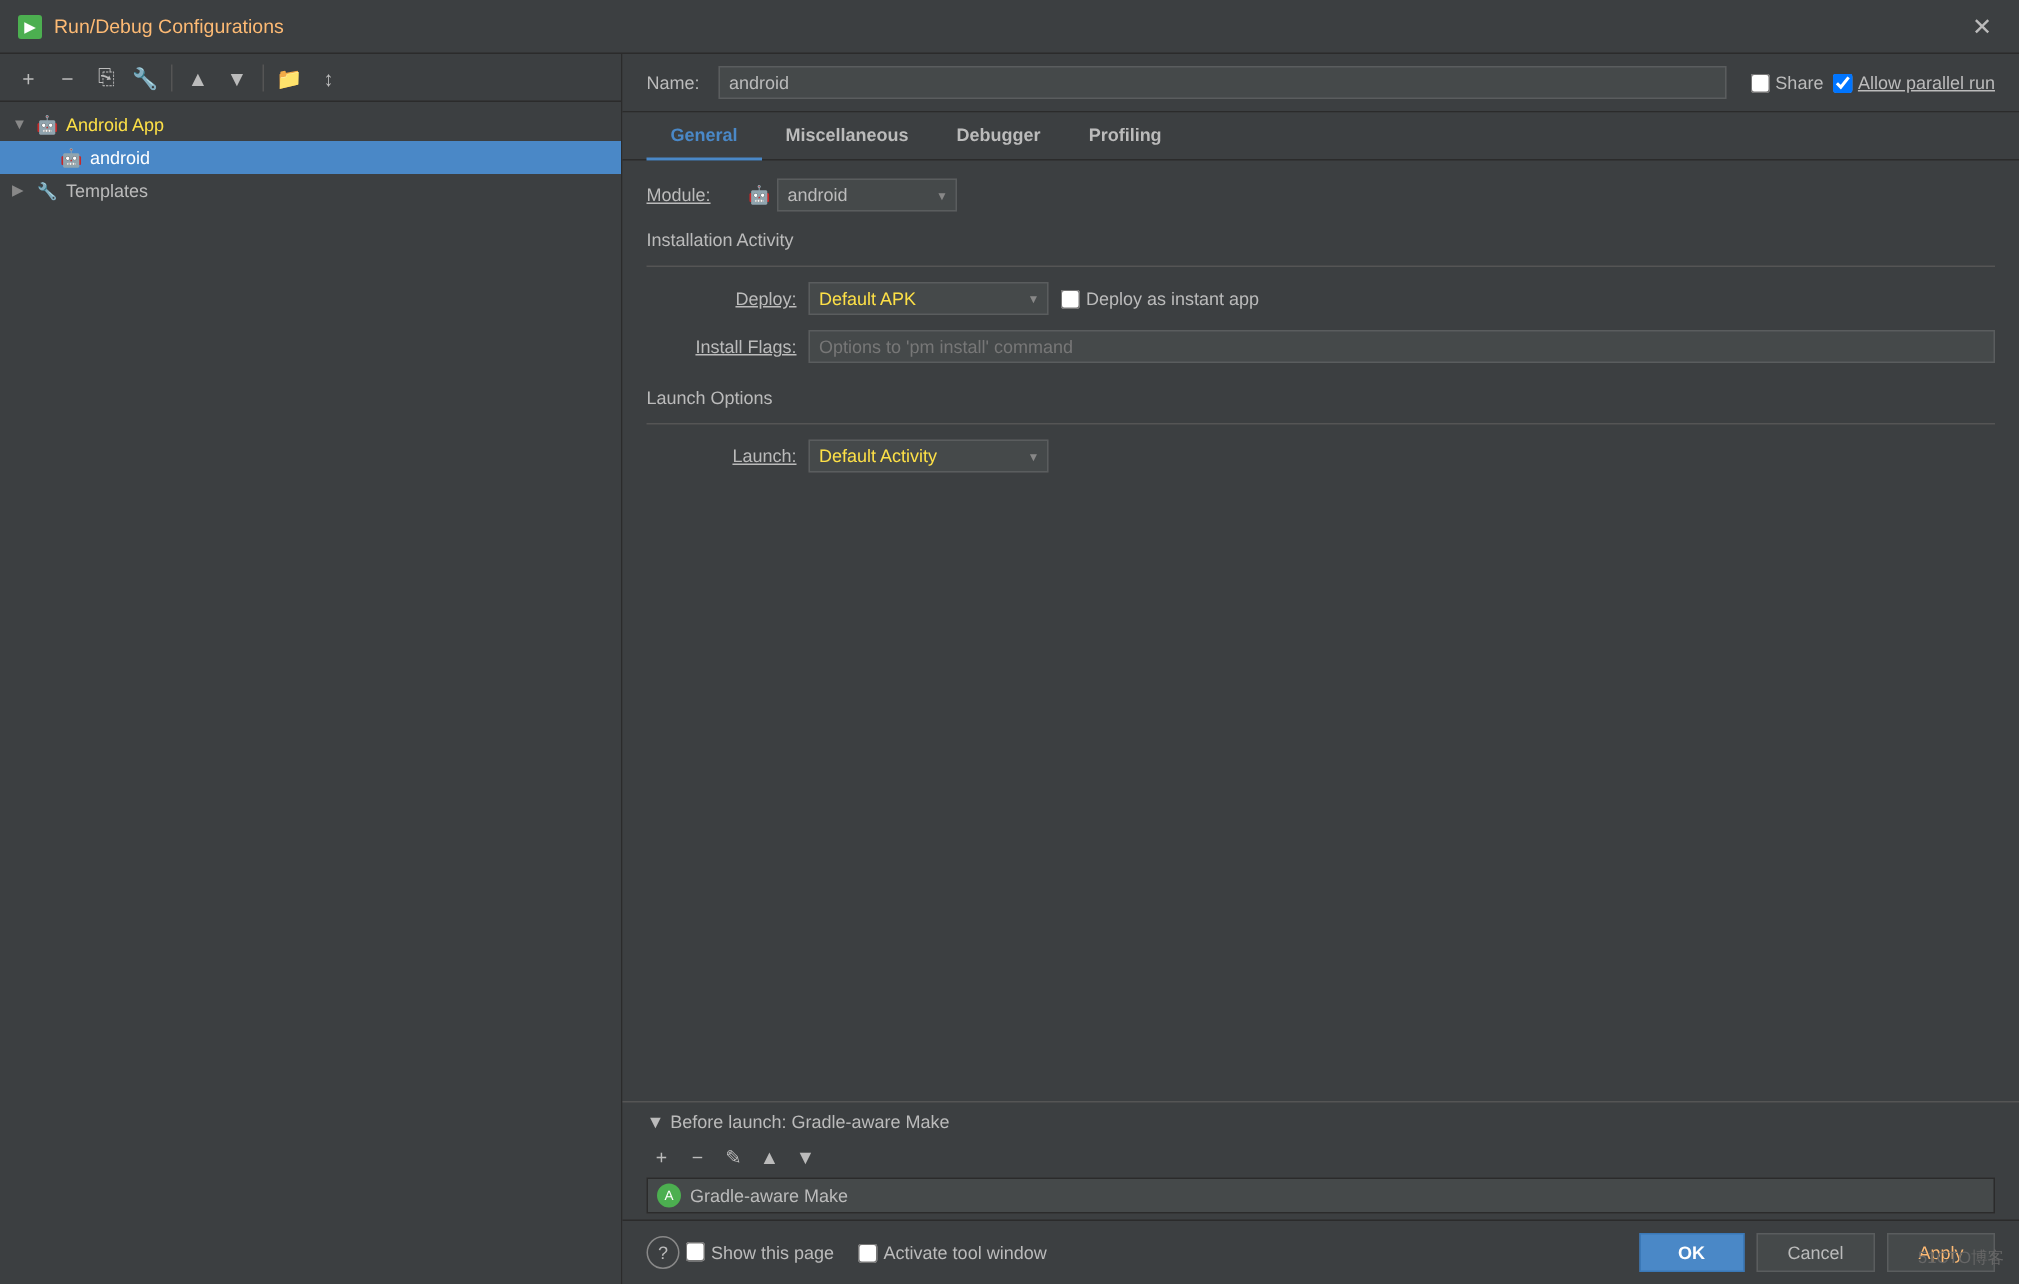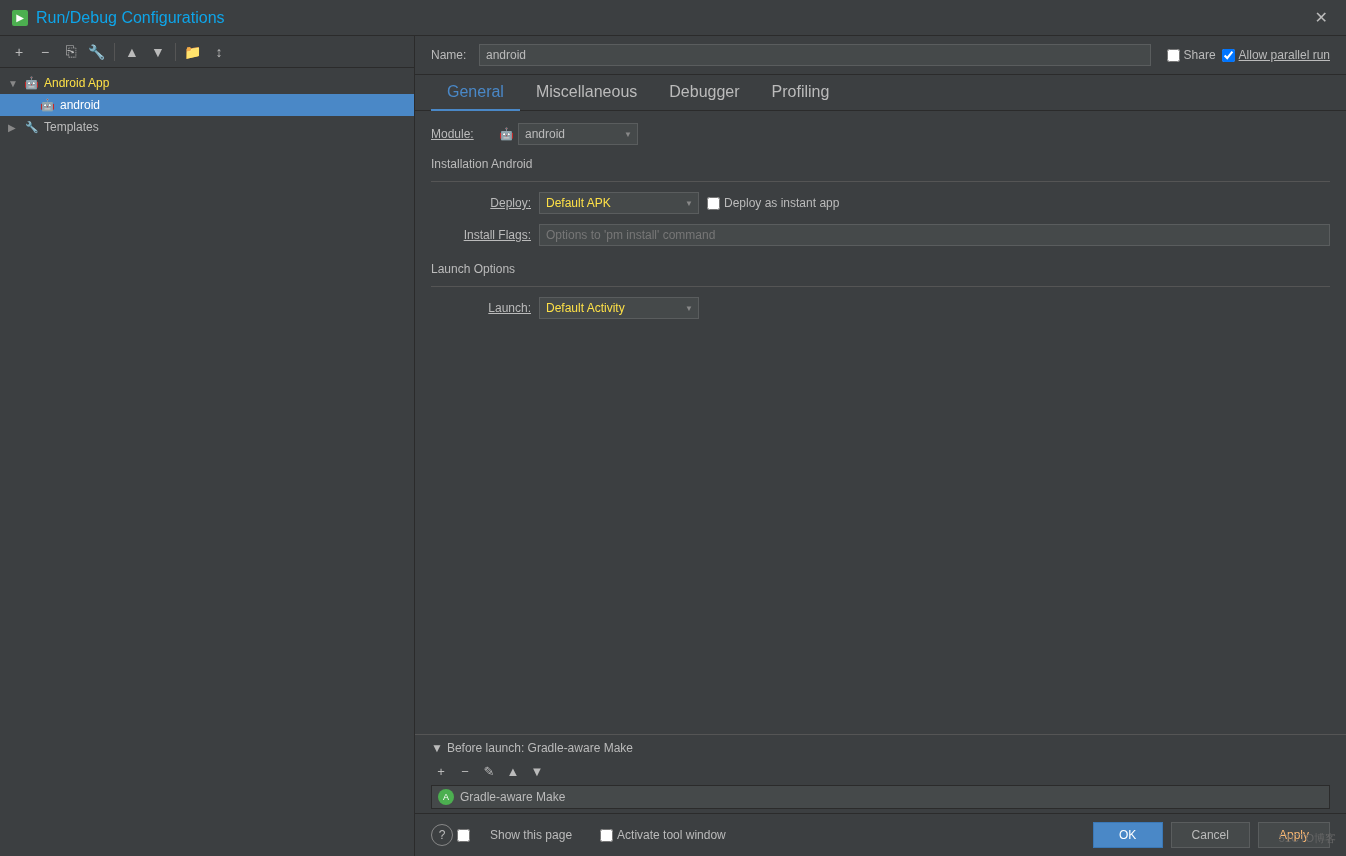--- a/index.html
+++ b/index.html
@@ -38,22 +38,22 @@
       height: 16px;
       background: #4caf50;
       border-radius: 2px;
       display: flex;
       align-items: center;
       justify-content: center;
       font-size: 10px;
       color: white;
     }
     .title-text {
-      color: #0ea5e9;
-      font-size: 16px;
+      color: #fdba74;
+      font-size: 13px;
       text-align: right;
     }
     .close-btn {
       cursor: pointer;
       color: #bbbbbb;
       font-size: 16px;
       background: none;
       border: none;
       padding: 2px 6px;
     }
@@ -198,23 +198,24 @@
       display: flex;
       align-items: flex-end;
       padding: 0 16px;
       border-bottom: 1px solid #2b2b2b;
       background: #3c3f41;
     }
     .tab {
       padding: 8px 16px;
       cursor: pointer;
       color: #bbbbbb;
-      font-size: 16px;
+      font-size: 12px;
       border-bottom: 2px solid transparent;
       margin-bottom: -1px;
+      font-weight: bold;
     }
     .tab.active {
       color: #4a88c7;
       border-bottom: 2px solid #4a88c7;
     }
     
     .tab-content {
       flex: 1;
       overflow-y: auto;
       padding: 12px 16px;
@@ -356,48 +357,49 @@
       border: 1px solid #888;
       color: #bbbbbb;
       cursor: pointer;
       font-size: 12px;
       display: flex;
       align-items: center;
       justify-content: center;
     }
     .show-page-label {
       display: flex;
-      align-items: flex-end;
-      gap: 20px;
+      align-items: flex-start;
+      gap: 4px;
       color: #bbbbbb;
       font-size: 12px;
       cursor: pointer;
     }
     .activate-label {
       display: flex;
       align-items: center;
       gap: 4px;
       color: #bbbbbb;
       font-size: 12px;
       cursor: pointer;
-      margin-left: 24px;
+      margin-left: 12px;
     }
     .bottom-right {
       display: flex;
       align-items: center;
       gap: 8px;
     }
     .ok-btn {
       background: #4a88c7;
       border: 1px solid #3a78b7;
       color: white;
       padding: 5px 20px;
       cursor: pointer;
       font-size: 12px;
       min-width: 70px;
+      font-weight: bold;
     }
     .cancel-btn {
       background: #45494a;
       border: 1px solid #5a5d5e;
       color: #bbbbbb;
       padding: 5px 20px;
       cursor: pointer;
       font-size: 12px;
       min-width: 70px;
     }
@@ -555,21 +557,21 @@
         <div class="module-row">
           <span class="module-label">Module:</span>
           <div class="module-dropdown-wrapper">
             <span class="module-icon">🤖</span>
             <select class="module-dropdown">
               <option>android</option>
             </select>
           </div>
         </div>
 
-        <div class="section-title">Installation Android</div>
+        <div class="section-title">Installation Activity</div>
         <hr class="section-line">
 
         <div class="form-row">
           <span class="form-label underline">Deploy:</span>
           <div class="dropdown-wrapper">
             <select class="dropdown">
               <option>Default APK</option>
               <option>APK from app bundle</option>
               <option>Nothing</option>
             </select>

